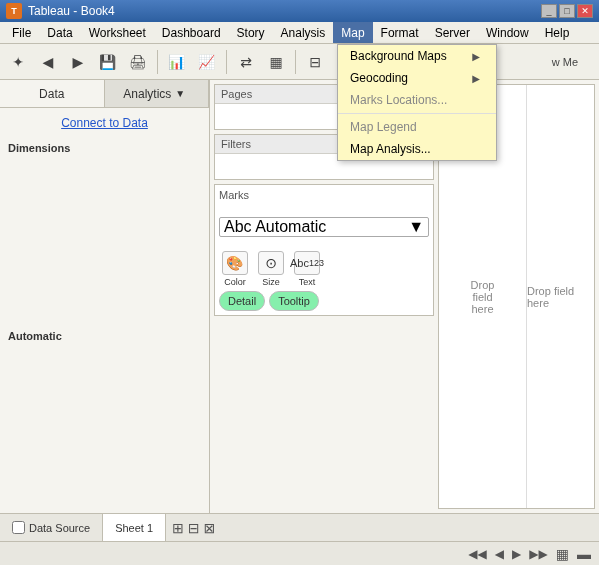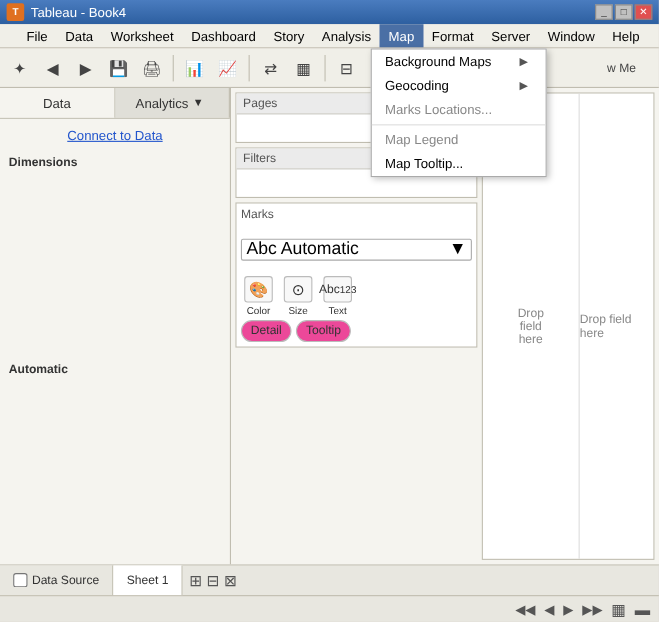--- a/index.html
+++ b/index.html
@@ -22,21 +22,21 @@
     .title-btn { width: 16px; height: 14px; background: #c0c0c0; border: 1px solid #888; font-size: 9px; display: flex; align-items: center; justify-content: center; cursor: pointer; color: #333; }
     .title-btn.close { background: #e05050; color: white; }
 
     
     #menu-bar {
       background: #f0efe8;
       height: 22px;
       display: flex;
       align-items: center;
       border-bottom: 1px solid #c0bdb0;
-      padding: 0 16px;
+      padding: 0 4px;
     }
     .menu-item {
       padding: 2px 8px;
       cursor: pointer;
       font-size: 12px;
       color: #000;
       height: 100%;
       display: flex;
       align-items: center;
     }
@@ -204,21 +204,21 @@
     }
     .marks-detail-row {
       display: flex;
       gap: 4px;
     }
     .marks-detail-btn {
       border: 1px solid #bbb;
       border-radius: 10px;
       padding: 3px 8px;
       font-size: 11px;
-      background: #ec4899;
+      background: #86efac;
       cursor: pointer;
       color: #333;
     }
 
     
     #drop-area {
       flex: 1;
       border: 1px solid #c0bdb0;
       background: white;
       display: flex;
@@ -279,21 +279,21 @@
       gap: 4px;
     }
     .status-nav-btn { font-size: 12px; color: #555; cursor: pointer; padding: 0 2px; }
     .status-view-btn { font-size: 14px; color: #555; cursor: pointer; padding: 0 2px; }
 
     
     #map-menu {
       position: absolute;
       top: 44px;
       left: 337px;
-      background: #ffffff;
+      background: #fef9c3;
       border: 1px solid #aaa;
       box-shadow: 2px 2px 6px rgba(0,0,0,0.25);
       z-index: 100;
       min-width: 160px;
     }
     .menu-dropdown-item {
       padding: 4px 16px 4px 12px;
       cursor: pointer;
       font-size: 12px;
       color: #000;
@@ -457,15 +457,15 @@
     <span class="submenu-arrow">▶</span>
   </div>
   <div class="menu-dropdown-item disabled">
     <span>Marks Locations...</span>
   </div>
   <div class="menu-dropdown-separator"></div>
   <div class="menu-dropdown-item disabled">
     <span>Map Legend</span>
   </div>
   <div class="menu-dropdown-item">
-    <span>Map Tooltip...</span>
+    <span>Map Analysis...</span>
   </div>
 </div>
 
 </body></html>

